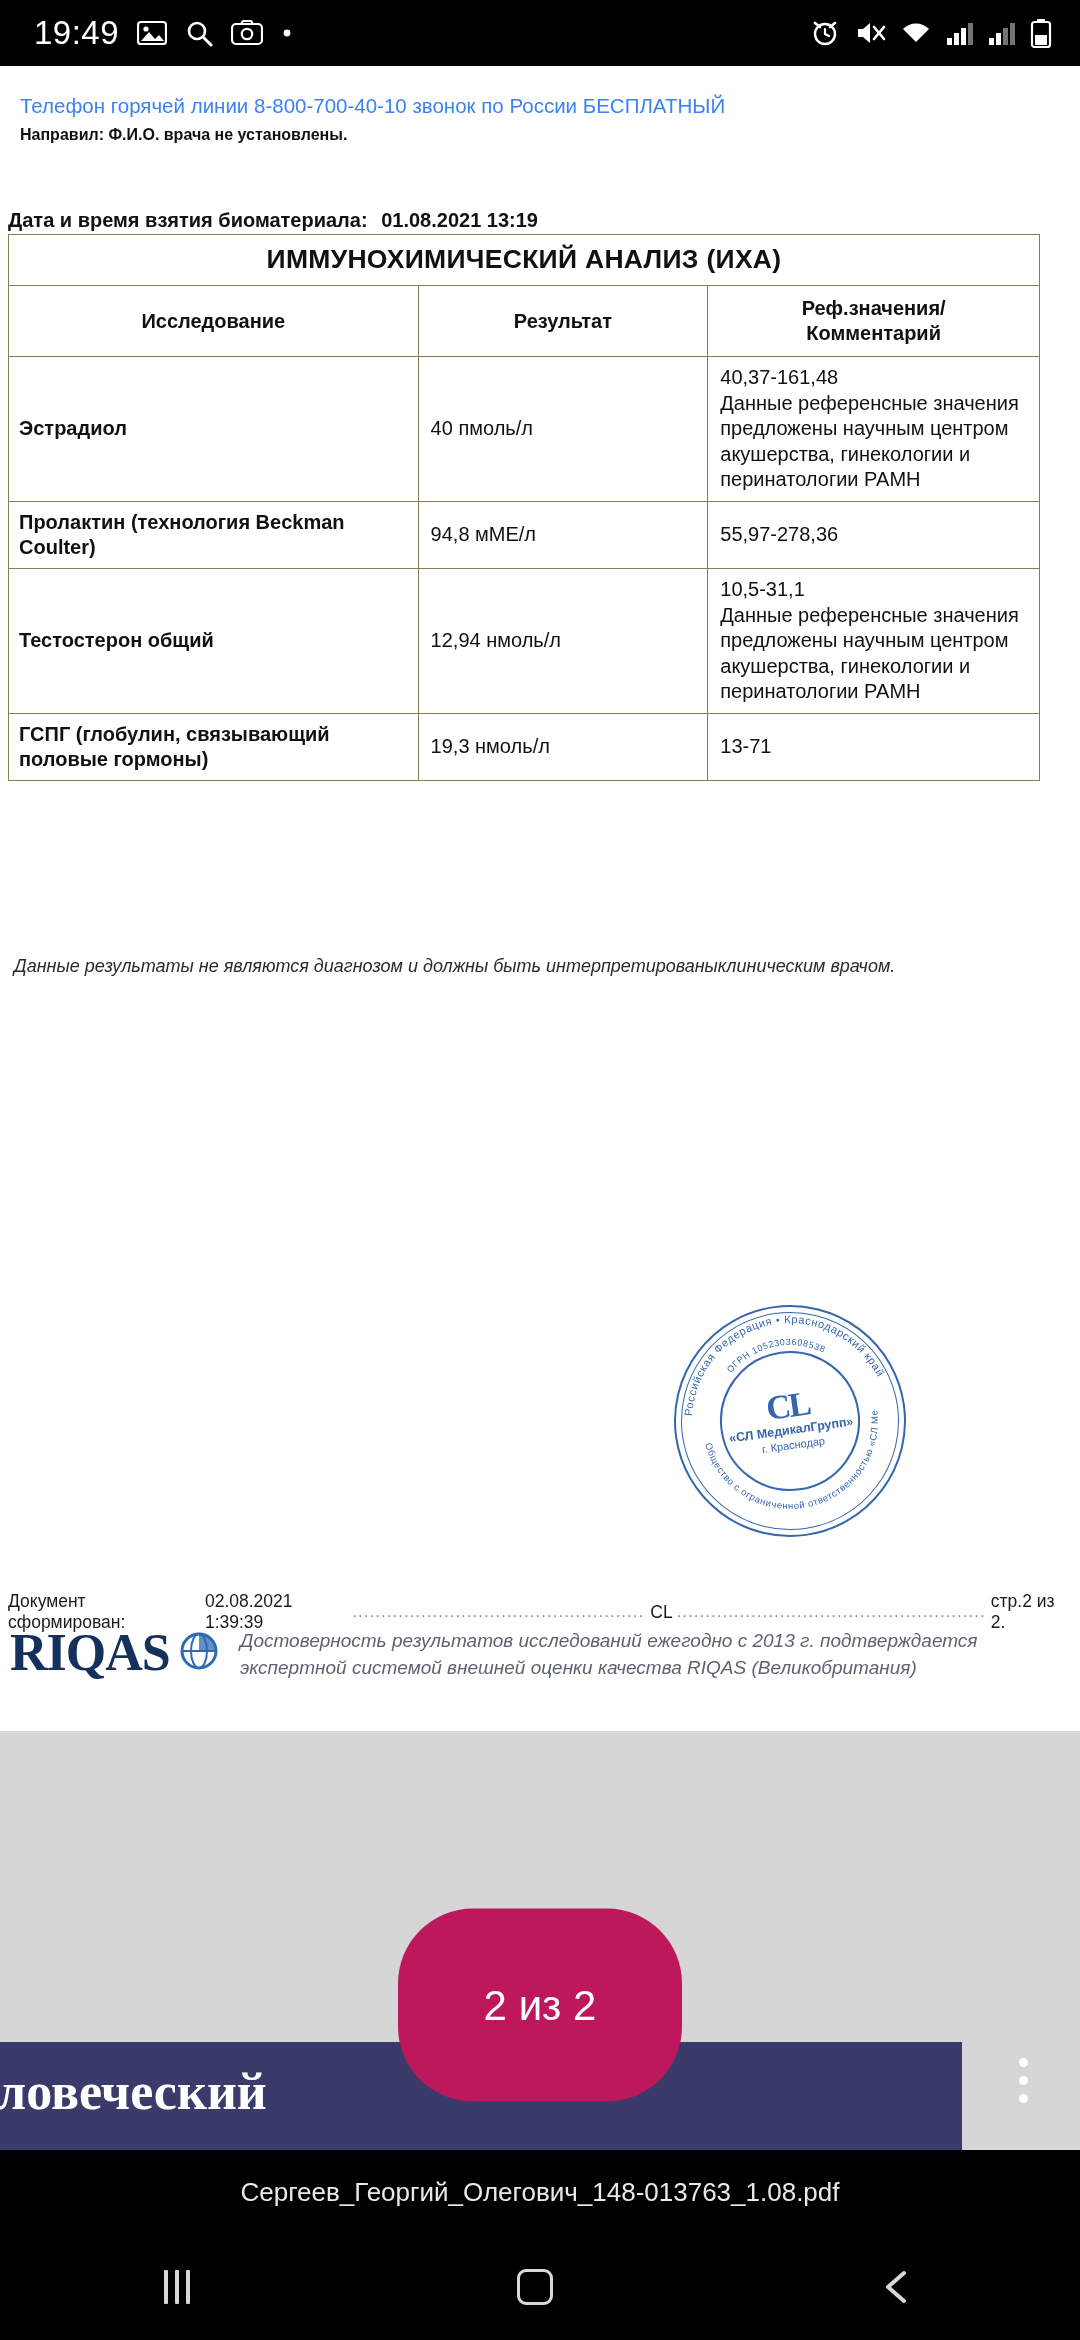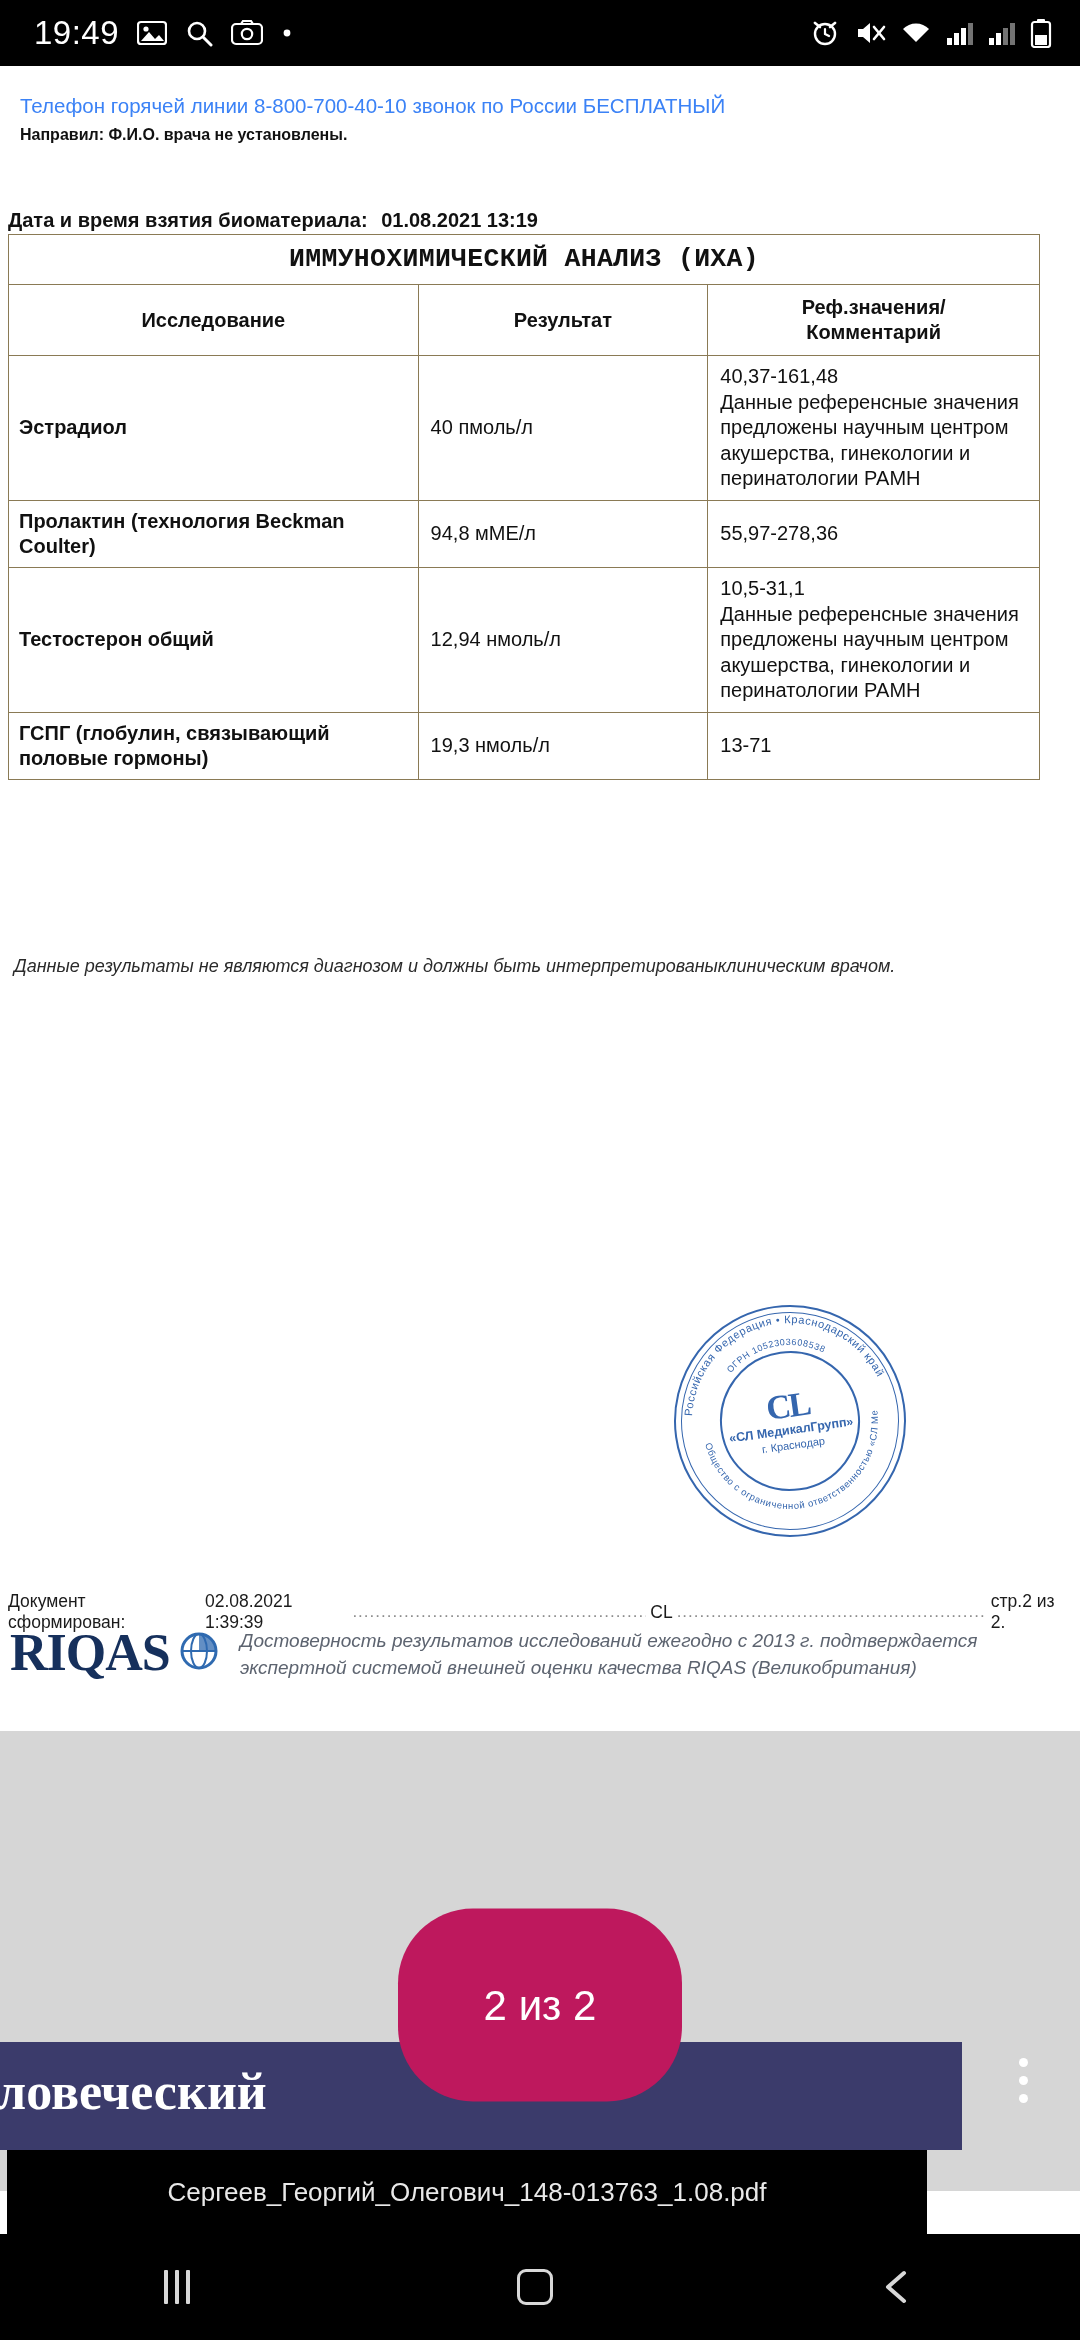--- a/index.html
+++ b/index.html
@@ -68,21 +68,20 @@
   table.analysis td, table.analysis th {
     border: 1px solid #8a7a55;
     vertical-align: middle;
   }
   .tbl-title {
     text-align: center;
     font-size: 26.5px;
     font-weight: bold;
     padding: 9px 8px 10px;
     letter-spacing: .3px;
-    font-family: Liberation Mono, monospace;
   }
   .colhead {
     text-align: center;
     font-weight: bold;
     font-size: 20px;
     padding: 10px 6px;
     line-height: 1.25;
   }
   .c-name { width: 410px; padding: 8px 10px; font-weight: bold; line-height: 1.25; }
   .c-res  { width: 290px; padding: 8px 12px; }
@@ -189,26 +188,25 @@
   }
   .kebab {
     position: absolute; right: 52px; top: 2058px;
     display: flex; flex-direction: column; gap: 9px;
     align-items: center;
   }
   .kebab i { width: 9px; height: 9px; border-radius: 50%; background: #ffffff; display:block; }
 
   .filename-bar {
     position: absolute; left: 0; top: 2150px;
-    width: 920px; height: 84px;
+    width: 1080px; height: 84px;
     background: #000000;
     color: #e9e9e9;
     display: flex; align-items: center; justify-content: center;
     font-size: 26px;
-    margin-left: 7px;
   }
 
   
   .navbar {
     position: absolute; left: 0; top: 2234px;
     width: 1080px; height: 106px;
     background: #000000;
     display: flex; align-items: center; justify-content: space-around;
   }
   .nav-recents { display: flex; gap: 7px; }

